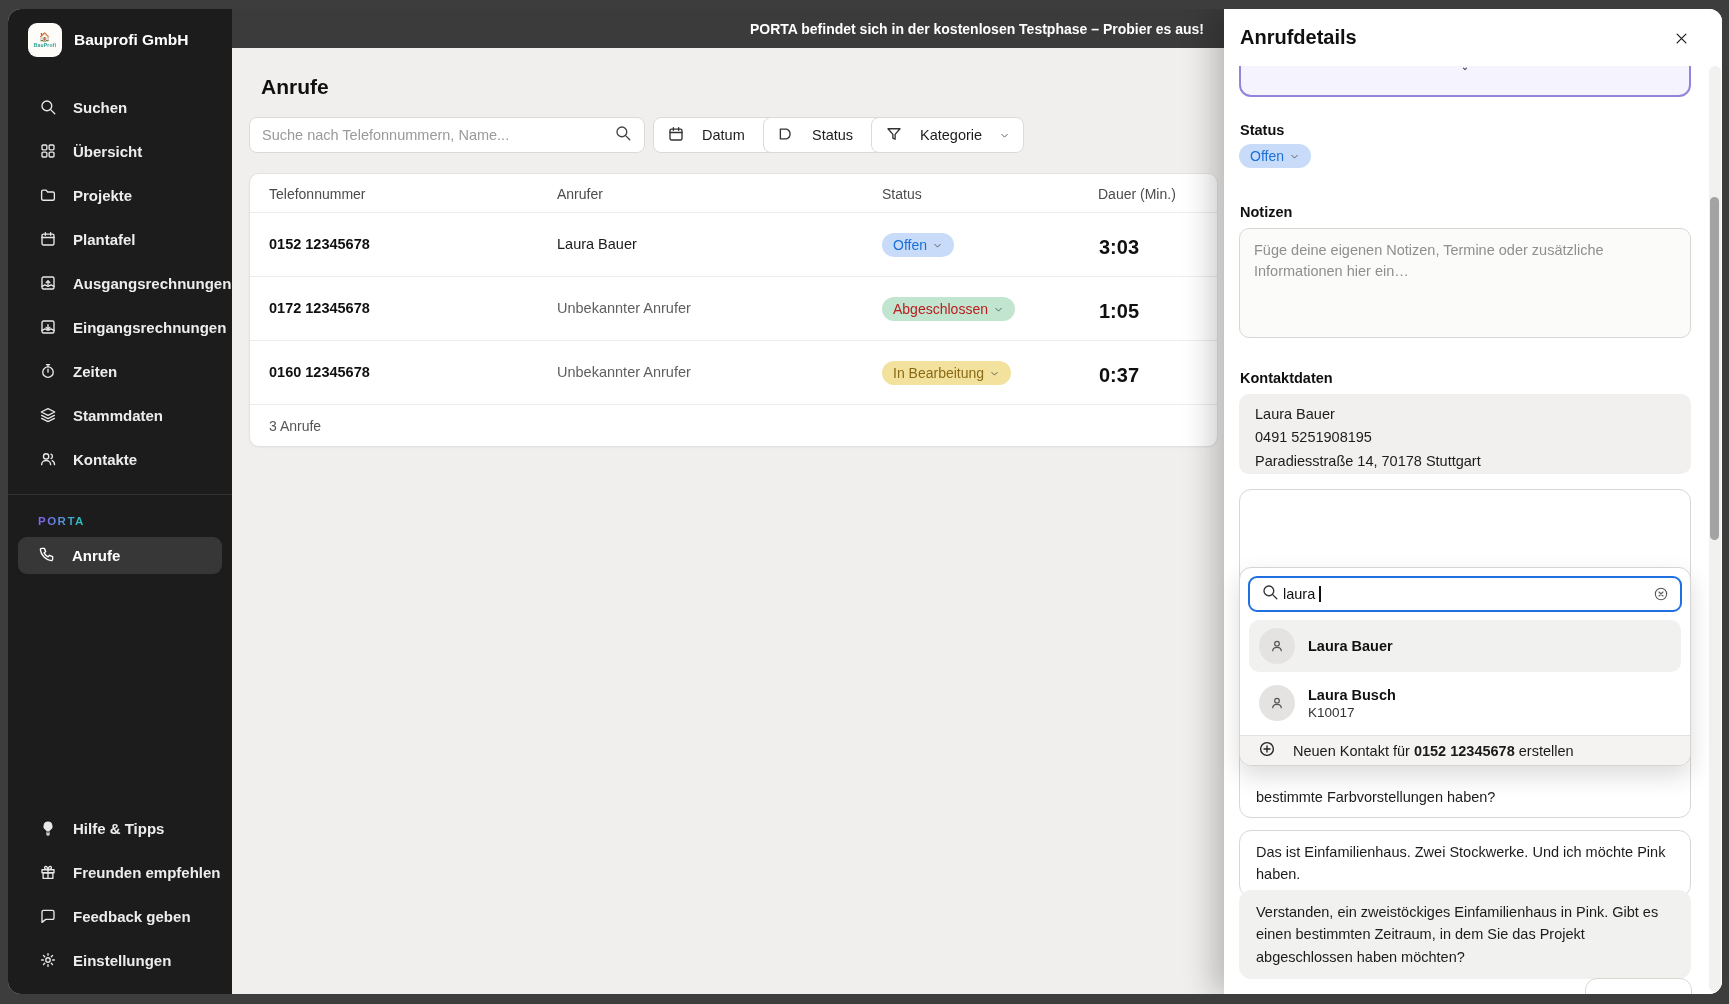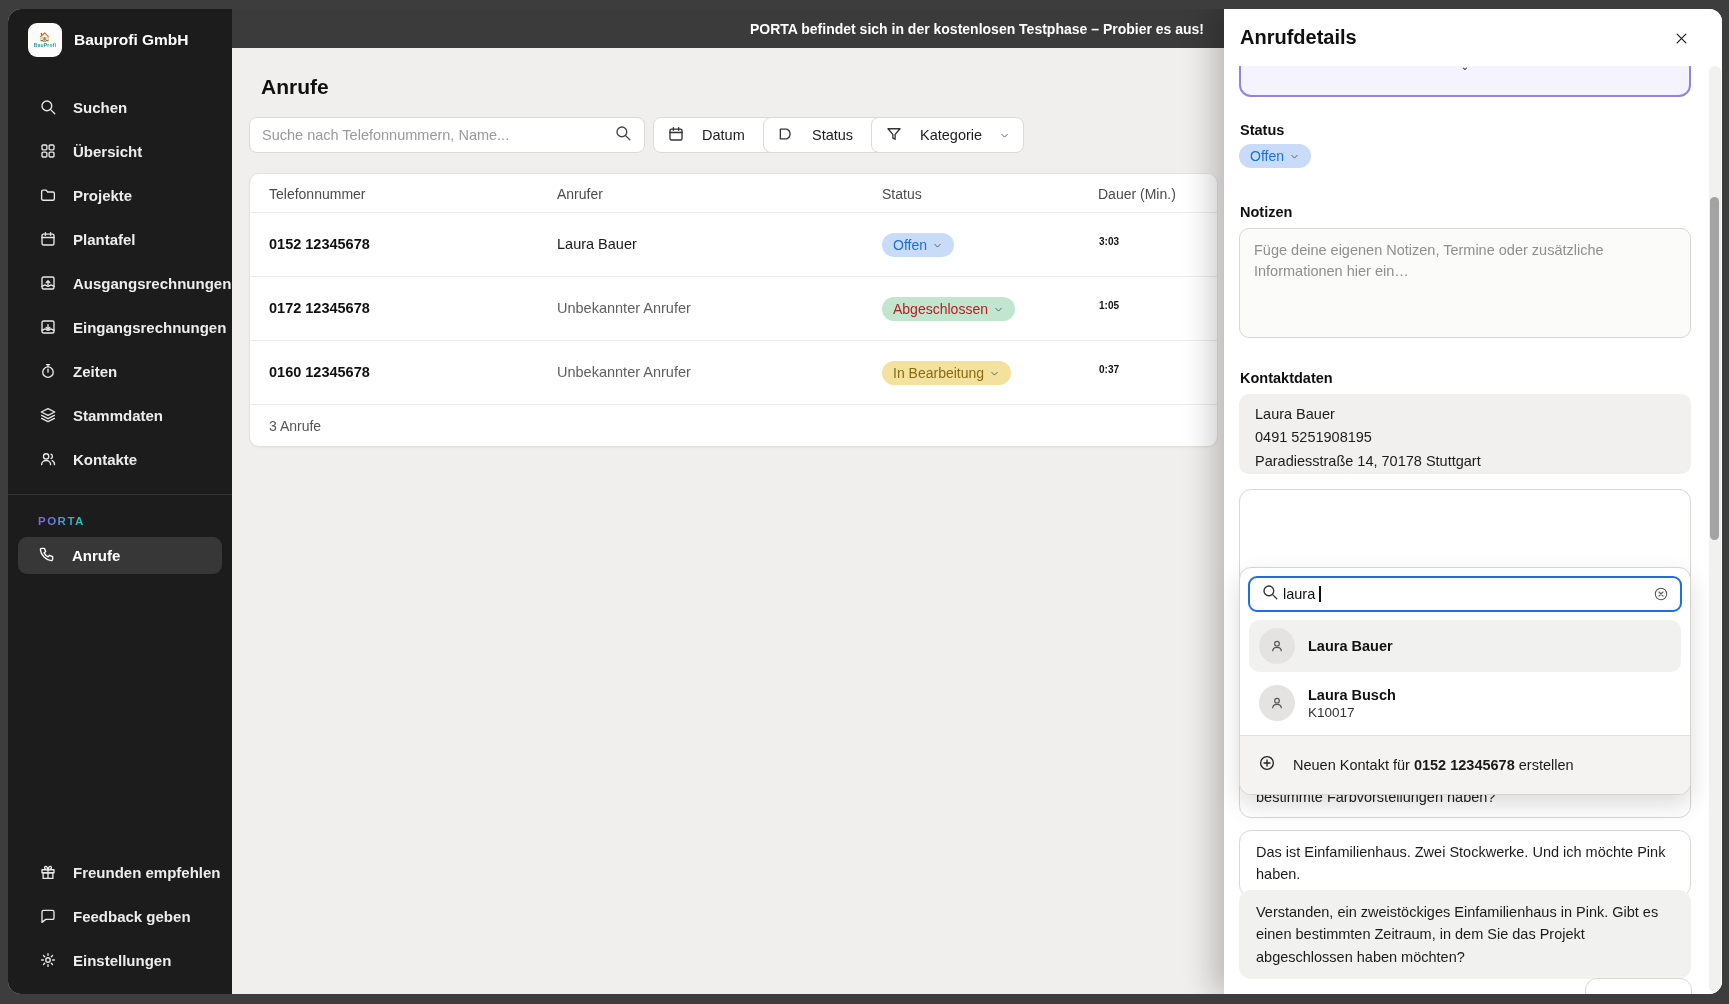--- a/index.html
+++ b/index.html
@@ -41,21 +41,21 @@
   #f-datum { left:421px; } #f-status { left:531px; } #f-kategorie { left:639px; }
 
   .card { position:absolute; left:17px; top:164px; width:969px; height:274px; background:#fff; border:1px solid #e4e2df; border-radius:10px; overflow:hidden; box-shadow:0 1px 2px rgba(0,0,0,.04); }
   .thead { position:absolute; left:0; right:0; top:0; height:39px; border-bottom:1px solid #ececec; }
   .thead span { position:absolute; top:12px; font-size:14px; color:#4c4c4c; }
   .c-tel { left:19px; } .c-anr { left:307px; } .c-sta { left:632px; } .c-dau { left:848px; }
   .trow { position:absolute; left:0; right:0; height:64px; border-bottom:1px solid #ececec; }
   .trow .phone { position:absolute; left:19px; top:23px; font-size:14.5px; font-weight:700; color:#101010; }
   .trow .caller { position:absolute; left:307px; top:23px; font-size:14.5px; color:#1b1b1b; }
   .trow .caller.unknown { color:#5f5f5f; }
-  .trow .dur { position:absolute; left:849px; top:23px; font-size:10px; font-weight:600; color:#101010; }
+  .trow .dur { position:absolute; left:849px; top:23px; font-size:20px; font-weight:600; color:#101010; }
   .pill { position:absolute; left:632px; top:20px; height:24px; border-radius:12px; display:flex; align-items:center; gap:5px; padding:0 11px; font-size:14px; cursor:pointer; }
   .pill.blue { background:#c8dcf9; color:#1a6fd9; }
   .pill.green { background:#c2e5d0; color:#b91c1c; }
   .pill.yellow { background:#f3e29e; color:#8a6a16; }
   .tfoot { position:absolute; left:0; right:0; top:230px; height:44px; }
   .tfoot span { position:absolute; left:19px; top:14px; font-size:14px; color:#555; }
 
   
   #panel { position:absolute; left:1216px; top:0; bottom:0; width:498px; background:#fff; z-index:10; box-shadow:-12px 0 28px rgba(0,0,0,.22); }
   .p-header { position:absolute; left:0; right:0; top:0; height:57px; background:#fff; z-index:6; }
@@ -89,21 +89,21 @@
   .dd-search .val { font-size:14.5px; color:#111; }
   .cursor { display:inline-block; width:1.5px; height:16px; background:#111; vertical-align:-3px; animation:none; }
   .dd-search .clear { margin-left:auto; color:#555; display:flex; }
   .dd-search .clear svg { width:16px; height:16px; }
   .dd-row { margin:5px 9px; border-radius:10px; display:flex; align-items:center; gap:13px; padding:8px 10px; cursor:pointer; }
   .dd-row.hl { background:#f1f1f0; }
   .avatar { width:36px; height:36px; border-radius:50%; background:#e4e3e1; color:#555; display:flex; align-items:center; justify-content:center; flex:0 0 36px; }
   .avatar svg { width:16px; height:16px; stroke:currentColor; fill:none; stroke-width:1.8; }
   .dd-name { font-size:14.5px; font-weight:700; color:#111; }
   .dd-sub { font-size:13.5px; color:#333; margin-top:2px; }
-  .dd-footer { margin-top:6px; border-top:1px solid #e4e2df; background:#f4f3f2; border-radius:0 0 12px 12px; height:59px; display:flex; align-items:center; gap:17px; padding:2px 18px; cursor:pointer; }
+  .dd-footer { margin-top:6px; border-top:1px solid #e4e2df; background:#f4f3f2; border-radius:0 0 12px 12px; height:30px; display:flex; align-items:center; gap:17px; padding:2px 18px; cursor:pointer; }
   .dd-footer .ic { color:#222; }
   .dd-footer .txt { font-size:14.5px; color:#1a1a1a; }
   .dd-footer b { font-weight:700; }
 
   .scroll-track { position:absolute; right:1px; top:57px; bottom:2px; width:12px; background:#f1f1f0; border-radius:6px; }
   .scroll-thumb { position:absolute; right:2px; top:131px; width:9px; height:343px; background:#a3a3a3; border-radius:5px; }
 </style>
 </head>
 <body>
 
@@ -215,20 +215,30 @@
     <div class="porta-label">PORTA</div>
 
     <div class="active-item">
       <span class="ic"><svg viewBox="0 0 24 24">
             <path d="M5 4.5h3.5l1.8 4.2-2.2 1.8a13 13 0 0 0 5.4 5.4l1.8-2.2 4.2 1.8V19a1.8 1.8 0 0 1-2 1.8C10.5 20 4 13.5 3.2 6.5A1.8 1.8 0 0 1 5 4.5z"></path>
           </svg></span>
       <span>Anrufe</span>
     </div>
 
     <div class="sb-bottom">
+      <div class="nav-item">
+        <span class="ic">
+            <svg viewBox="0 0 24 24">
+              <path d="M12 3.5a6 6 0 0 1 3.2 11.1c-.7.5-1.2 1.1-1.2 1.9h-4c0-.8-.5-1.4-1.2-1.9A6 6 0 0 1 12 3.5z" fill="currentColor" stroke="none"></path>
+              <line x1="10" y1="18.8" x2="14" y2="18.8"></line>
+              <line x1="10.7" y1="21" x2="13.3" y2="21"></line>
+            </svg>
+          </span>
+        <span>Hilfe &amp; Tipps</span>
+      </div>
       <div class="nav-item">
         <span class="ic">
             <svg viewBox="0 0 24 24">
               <rect x="4" y="9" width="16" height="4"></rect>
               <rect x="5.5" y="13" width="13" height="7.5"></rect>
               <line x1="12" y1="9" x2="12" y2="20.5"></line>
               <path d="M12 9c-4 0-5.3-2-4.2-3.8C8.8 3.5 11 4.5 12 9z M12 9c4 0 5.3-2 4.2-3.8C15.2 3.5 13 4.5 12 9z"></path>
             </svg>
           </span>
         <span>Freunden empfehlen</span>

